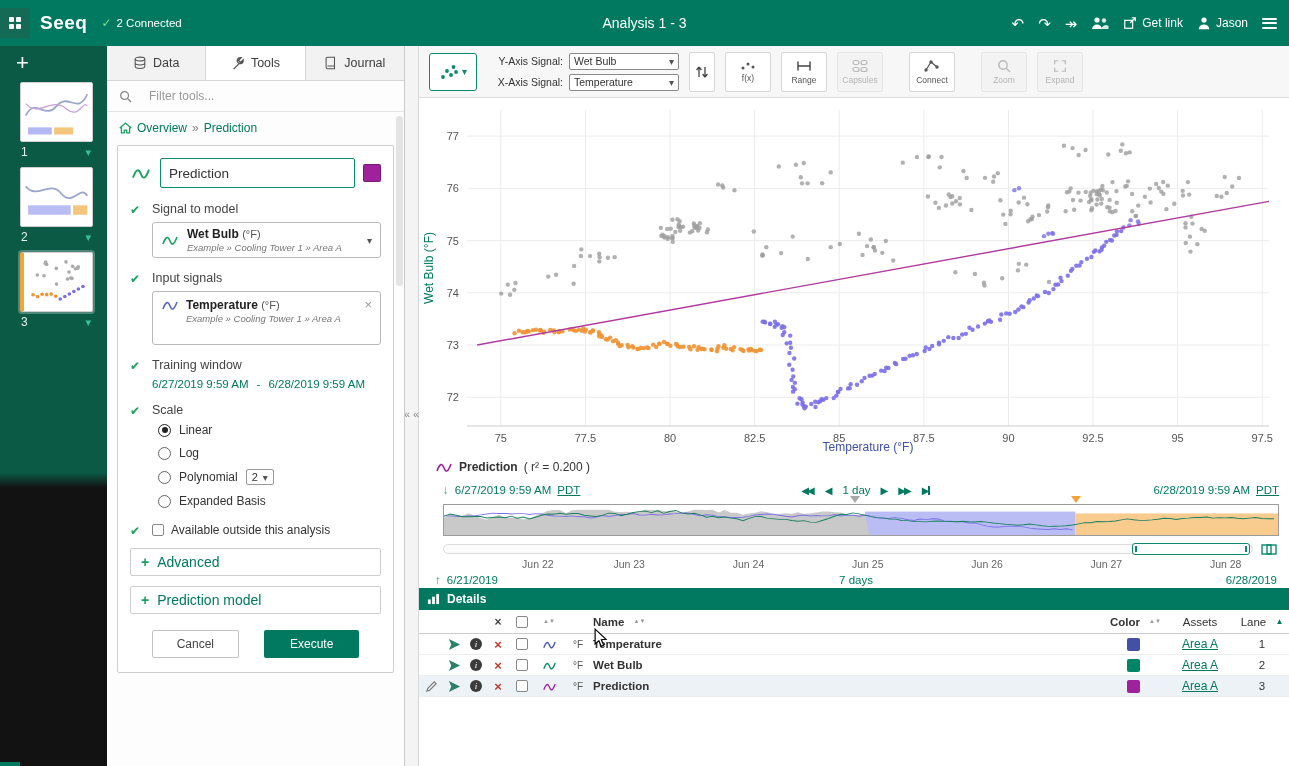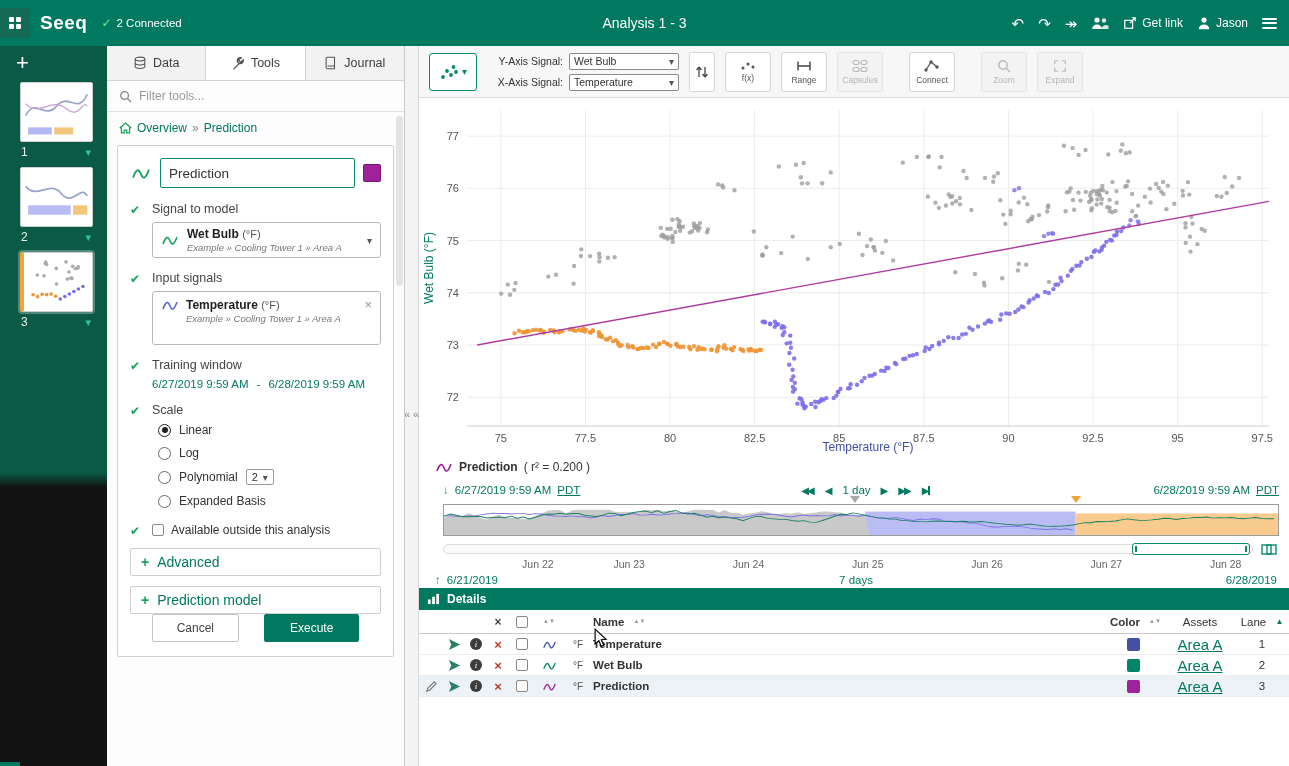--- a/index.html
+++ b/index.html
@@ -31,21 +31,21 @@
 .ws-chev{color:#35c39a;cursor:pointer;font-size:11px}
 .sb-accent{position:absolute;bottom:0;left:0;width:20px;height:20px;background:#007960}
 
 .panel{width:298px;background:#fdfdfd;border-right:1px solid #c9c9c9;display:flex;flex-direction:column;position:relative;flex:0 0 298px}
 .panel-scroll{position:absolute;right:1px;top:70px;width:7px;height:170px;background:#d9d9d9;border-radius:4px;opacity:.7}
 .tabs{display:flex;border-bottom:1px solid #d5d5d5;background:#6d28d9}
 .tab{flex:1;height:34px;display:flex;align-items:center;justify-content:center;gap:6px;font-size:12.5px;color:#3e3e3e;border-right:1px solid #d5d5d5;background:#f2f2f2;cursor:pointer}
 .tab:last-child{border-right:none}
 .tab.active{background:#fff}
 .tab svg{width:14px;height:14px}
-.filter-row{display:flex;align-items:center;gap:7px;padding:8px 12px;border-bottom:1px solid #e3e3e3}
+.filter-row{display:flex;align-items:center;gap:17px;padding:8px 12px;border-bottom:1px solid #e3e3e3}
 .filter-row input{border:none;outline:none;background:transparent;font-size:12px;color:#333;width:200px}
 ::placeholder{color:#999}
 .breadcrumb{padding:9px 12px 4px;display:flex;align-items:center;gap:5px;font-size:12px}
 .breadcrumb a{color:#007960;text-decoration:none;cursor:pointer}
 .bc-sep{color:#888}
 .tool-card{margin:6px 10px;border:1px solid #cfcfcf;border-radius:2px;background:#fff;padding:12px 12px 14px}
 .form-head{display:flex;align-items:center;gap:8px;margin-bottom:14px}
 .name-input{flex:1;height:30px;border:1px solid #0b8a72;border-radius:2px;padding:0 8px;font-size:13.5px;color:#333;outline:none;min-width:0}
 .swatch-btn{width:18px;height:18px;border-radius:2px;cursor:pointer;border:1px solid rgba(0,0,0,.25)}
 .fsec{display:flex;gap:8px;margin-bottom:13px}
@@ -66,21 +66,21 @@
 .radio-row{display:flex;align-items:center;gap:8px;margin:0 0 9px 6px}
 .radio{width:13px;height:13px;border:1px solid #666;border-radius:50%;position:relative;flex:0 0 13px;background:#fff;cursor:pointer}
 .radio.sel{border-color:#222}
 .radio.sel:after{content:"";position:absolute;inset:2.5px;background:#222;border-radius:50%}
 .mini-select{border:1px solid #999;border-radius:2px;padding:1px 5px;display:inline-flex;gap:5px;align-items:center;font-size:11px;cursor:pointer;background:#fff}
 .cb{width:12px;height:12px;border:1px solid #888;border-radius:2px;background:#fff;display:inline-block;flex:0 0 12px}
 .cb-row{display:flex;align-items:center;gap:7px;color:#333;font-size:12px;cursor:pointer}
 .collapse-box{border:1px solid #cfcfcf;border-radius:2px;height:28px;display:flex;align-items:center;gap:8px;padding:0 10px;margin:10px 0 0;cursor:pointer}
 .collapse-box .plus{color:#18a05e;font-weight:700;font-size:14px}
 .clabel{color:#007960;font-size:14px}
-.form-actions{display:flex;justify-content:center;gap:25px;}
+.form-actions{display:flex;justify-content:center;gap:25px;margin-top:16px}
 .btn-cancel{border:1px solid #c3c3c3;background:#fff;color:#444;padding:6px 24px;border-radius:2px;font-size:12px;cursor:pointer}
 .btn-execute{border:none;background:#007960;color:#fff;padding:6px 26px;border-radius:2px;font-size:12px;cursor:pointer}
 
 .splitter{width:14px;background:#f4f4f4;border-right:1px solid #d8d8d8;display:flex;align-items:center;justify-content:center;gap:3px;color:#8a8a8a;font-size:11px;cursor:col-resize;flex:0 0 14px}
 
 .main{flex:1;display:flex;flex-direction:column;min-width:0;position:relative;background:#fff}
 .main-toolbar{height:52px;background:#f7f7f7;border-bottom:1px solid #ddd;display:flex;align-items:center;gap:10px;padding:0 10px}
 .scatter-btn{width:48px;height:38px;border:1.5px solid #0b8a6d;background:#fff;border-radius:3px;display:flex;align-items:center;justify-content:center;gap:3px;cursor:pointer}
 .scatter-btn .caret{color:#0b8a6d}
 .axis-selects{display:flex;flex-direction:column;gap:4px;margin-left:2px}
@@ -136,21 +136,21 @@
 .drow{height:21px;border-bottom:1px solid #ededed;font-size:11.5px;background:#fff;cursor:default}
 .drow.sel{background:#edf2f7}
 .c{display:flex;align-items:center;justify-content:center;height:100%}
 .c svg{width:13px;height:13px}
 .c.name{justify-content:flex-start;font-weight:700;color:#333}
 .c.unit{color:#555;font-size:10px}
 .info-ico{width:12px;height:12px;border-radius:50%;background:#3c3c3c;color:#fff;font-size:9px;font-style:italic;display:grid;place-items:center;font-family:"Liberation Serif",serif;cursor:pointer}
 .x-ico{color:#c0392b;font-weight:700;font-size:13px;cursor:pointer}
 .hx{color:#444;font-weight:700;font-size:12px}
 .swatch{width:13px;height:13px;border-radius:2px;display:inline-block;cursor:pointer}
-.asset-link{color:#007960;text-decoration:underline;cursor:pointer;font-size:15px}
+.asset-link{color:#007960;text-decoration:underline;cursor:pointer;font-size:12px}
 .sort{display:inline-flex;flex-direction:column;font-size:6px;line-height:5px;color:#999}
 .lane-sort{color:#007960;font-size:8px}
 .cursor-svg{position:absolute;left:593px;top:628px;z-index:99;pointer-events:none}
 </style>
 </head>
 <body>
 
 <div class="topbar">
   <div class="apps-btn">
     <span class="grid-ico">

